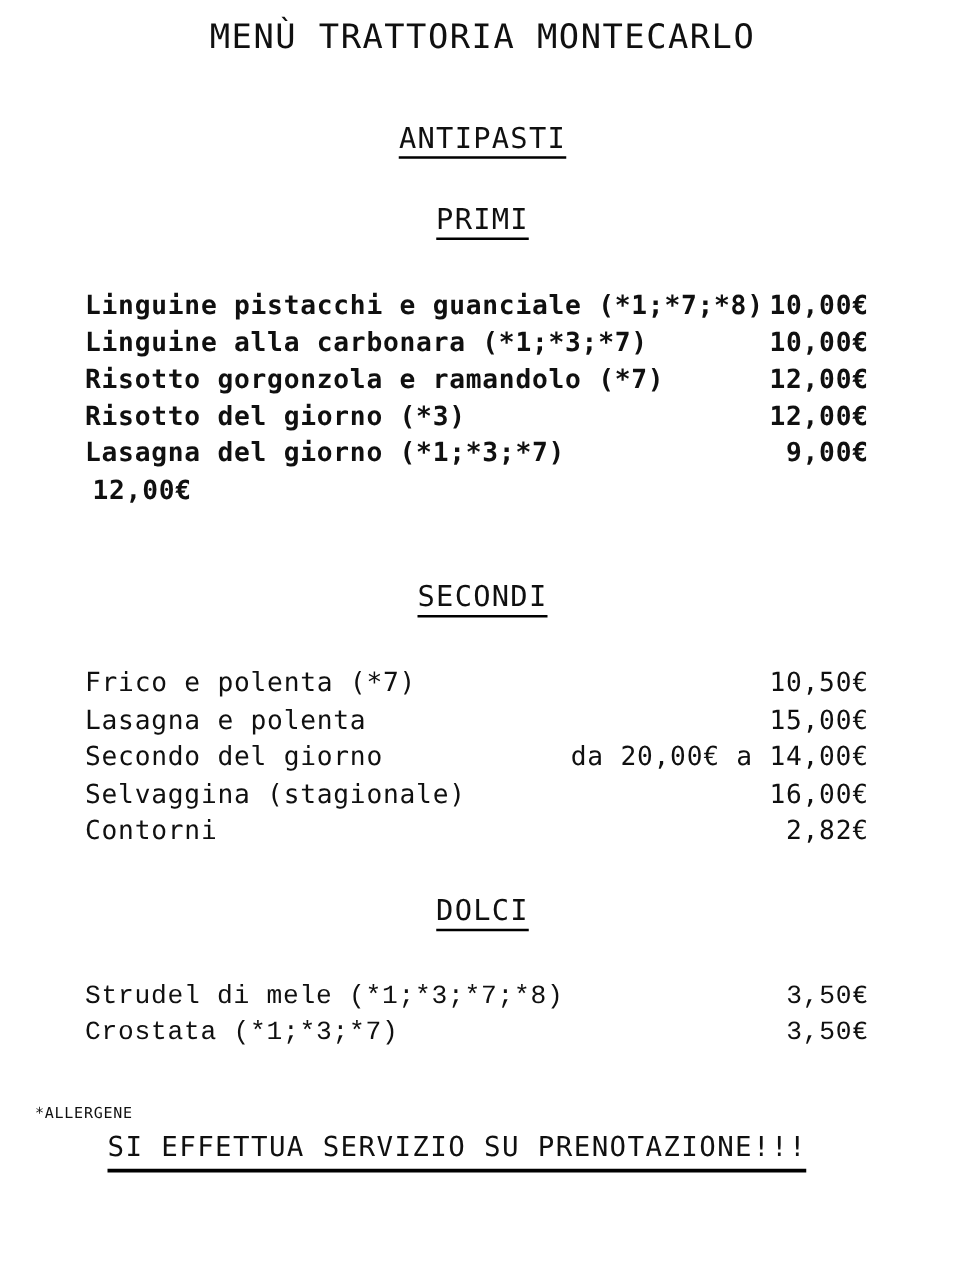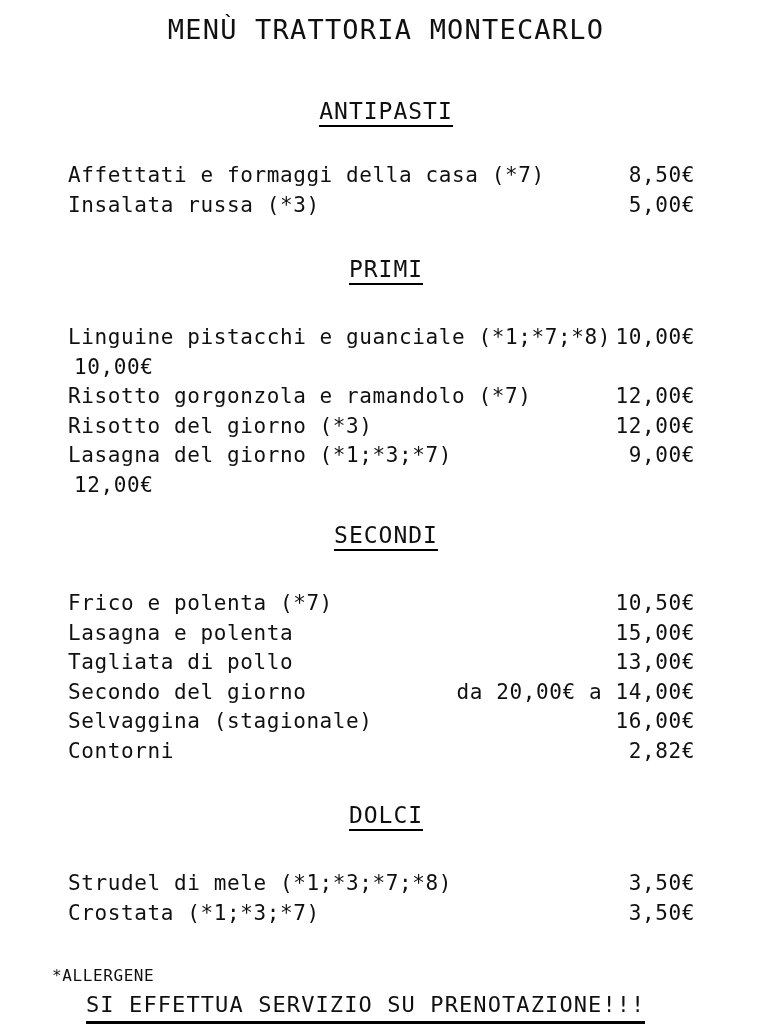--- a/index.html
+++ b/index.html
@@ -73,37 +73,37 @@
     flex: 0 0 auto;
     text-align: right;
     padding-left: 6px;
   }
 
   
   .sec-antipasti-head { margin-top: 57px; }
   .sec-antipasti-list { margin-top: 34px; }
 
   .sec-primi-head { margin-top: 38px; }
-  .sec-primi-list { margin-top: 38px; }
-
-  .sec-secondi-head { margin-top: 24px; }
+  .sec-primi-list { margin-top: 38px; font-weight: bold; }
+
+  .sec-secondi-head { margin-top: 60px; }
   .sec-secondi-list { margin-top: 38px; }
 
   .sec-dolci-head { margin-top: 38px; }
-  .sec-dolci-list { margin-top: 38px; }
+  .sec-dolci-list { margin-top: 38px; font-family: Liberation Mono, monospace; }
 
   
   .footer {
     margin-top: 38px;
   }
   .allergen-note {
-    font-size: 16px;
+    font-size: 12px;
     letter-spacing: 0.6px;
     line-height: 20px;
-    padding-left: 52px;
+    padding-left: 28px;
   }
   .reservation {
     font-size: 22px;
     letter-spacing: 1.1px;
     line-height: 30px;
     padding-left: 86px;
     margin-top: 4px;
     white-space: nowrap;
   }
   .reservation span {
@@ -115,40 +115,31 @@
 </head>
 <body>
 
 <div class="page">
 
   <h1 class="menu-title">MENÙ TRATTORIA MONTECARLO</h1>
 
   <div class="section-head sec-antipasti-head">
     <span>ANTIPASTI</span>
   </div>
-  <ul class="items sec-antipasti-list">
-    <li class="item">
-      <span class="item-name">Affettati e formaggi della casa (*7)</span>
-      <span class="item-price">8,50€</span>
-    </li>
-    <li class="item">
-      <span class="item-name">Insalata russa (*3)</span>
-      <span class="item-price">5,00€</span>
-    </li>
-  </ul>
 
   <div class="section-head sec-primi-head">
     <span>PRIMI</span>
   </div>
   <ul class="items sec-primi-list">
     <li class="item">
       <span class="item-name">Linguine pistacchi e guanciale (*1;*7;*8)</span>
       <span class="item-price">10,00€</span>
     </li>
     <li class="item">
+      <span class="item-name">Linguine alla carbonara (*1;*3;*7)</span>
       <span class="item-price">10,00€</span>
     </li>
     <li class="item">
       <span class="item-name">Risotto gorgonzola e ramandolo (*7)</span>
       <span class="item-price">12,00€</span>
     </li>
     <li class="item">
       <span class="item-name">Risotto del giorno (*3)</span>
       <span class="item-price">12,00€</span>
     </li>
@@ -165,24 +156,20 @@
     <span>SECONDI</span>
   </div>
   <ul class="items sec-secondi-list">
     <li class="item">
       <span class="item-name">Frico e polenta (*7)</span>
       <span class="item-price">10,50€</span>
     </li>
     <li class="item">
       <span class="item-name">Lasagna e polenta</span>
       <span class="item-price">15,00€</span>
-    </li>
-    <li class="item">
-      <span class="item-name">Tagliata di pollo</span>
-      <span class="item-price">13,00€</span>
     </li>
     <li class="item">
       <span class="item-name">Secondo del giorno</span>
       <span class="item-price">da 20,00€ a 14,00€</span>
     </li>
     <li class="item">
       <span class="item-name">Selvaggina (stagionale)</span>
       <span class="item-price">16,00€</span>
     </li>
     <li class="item">

